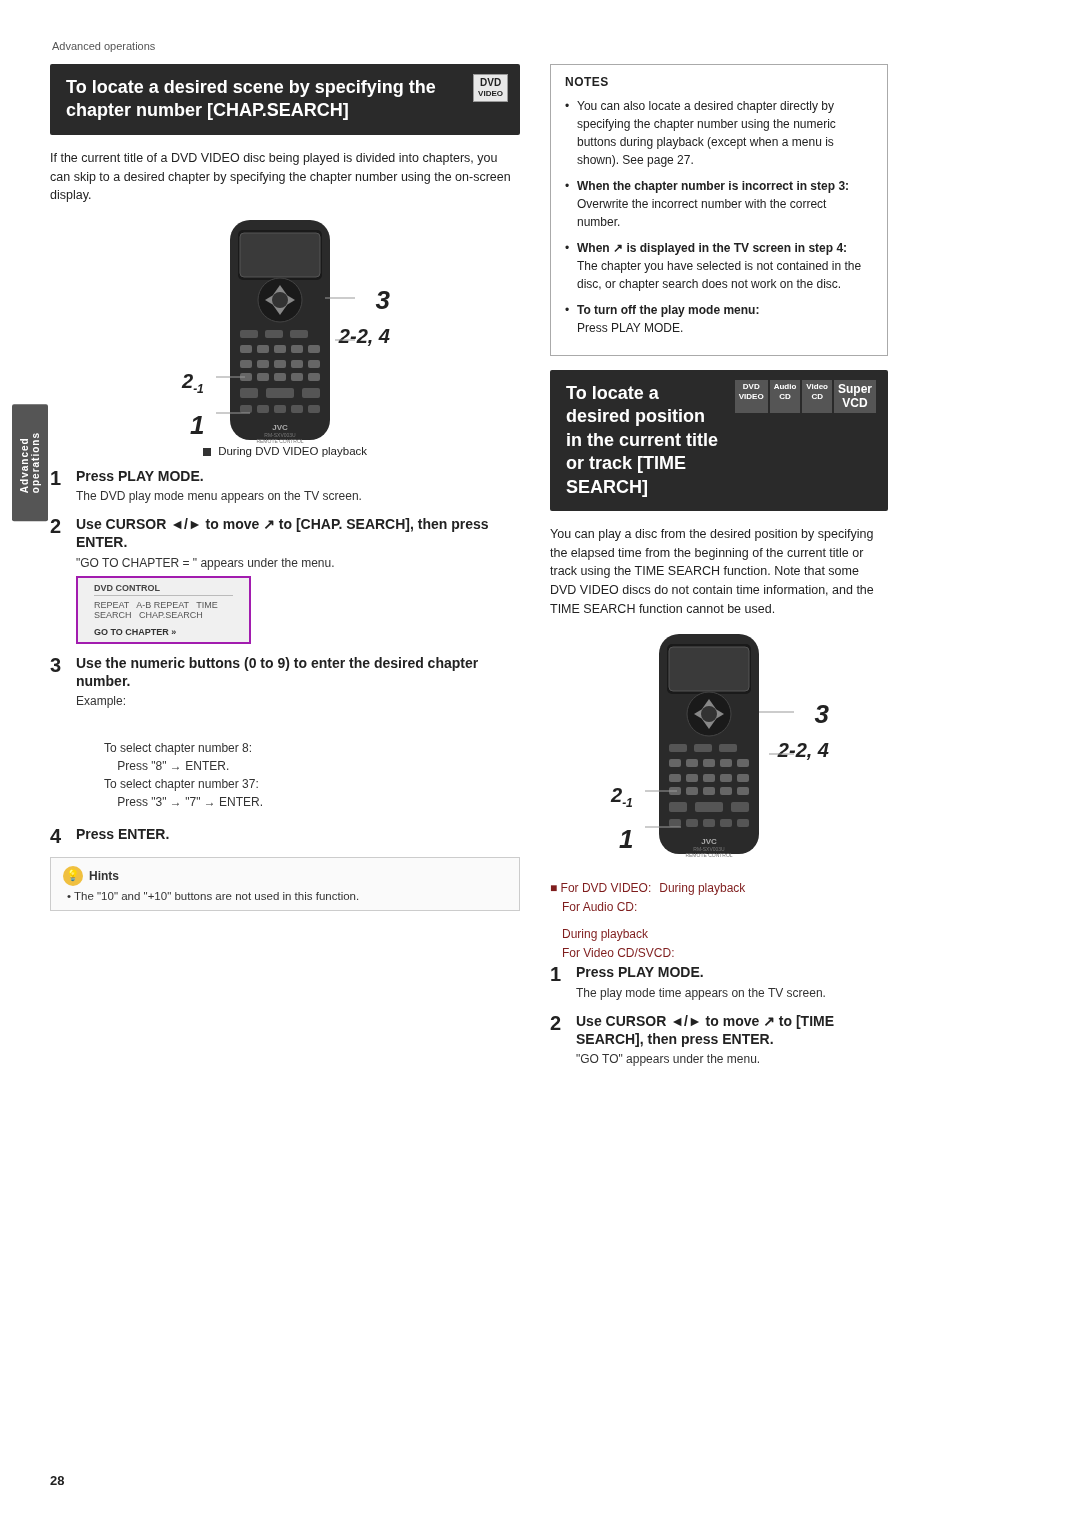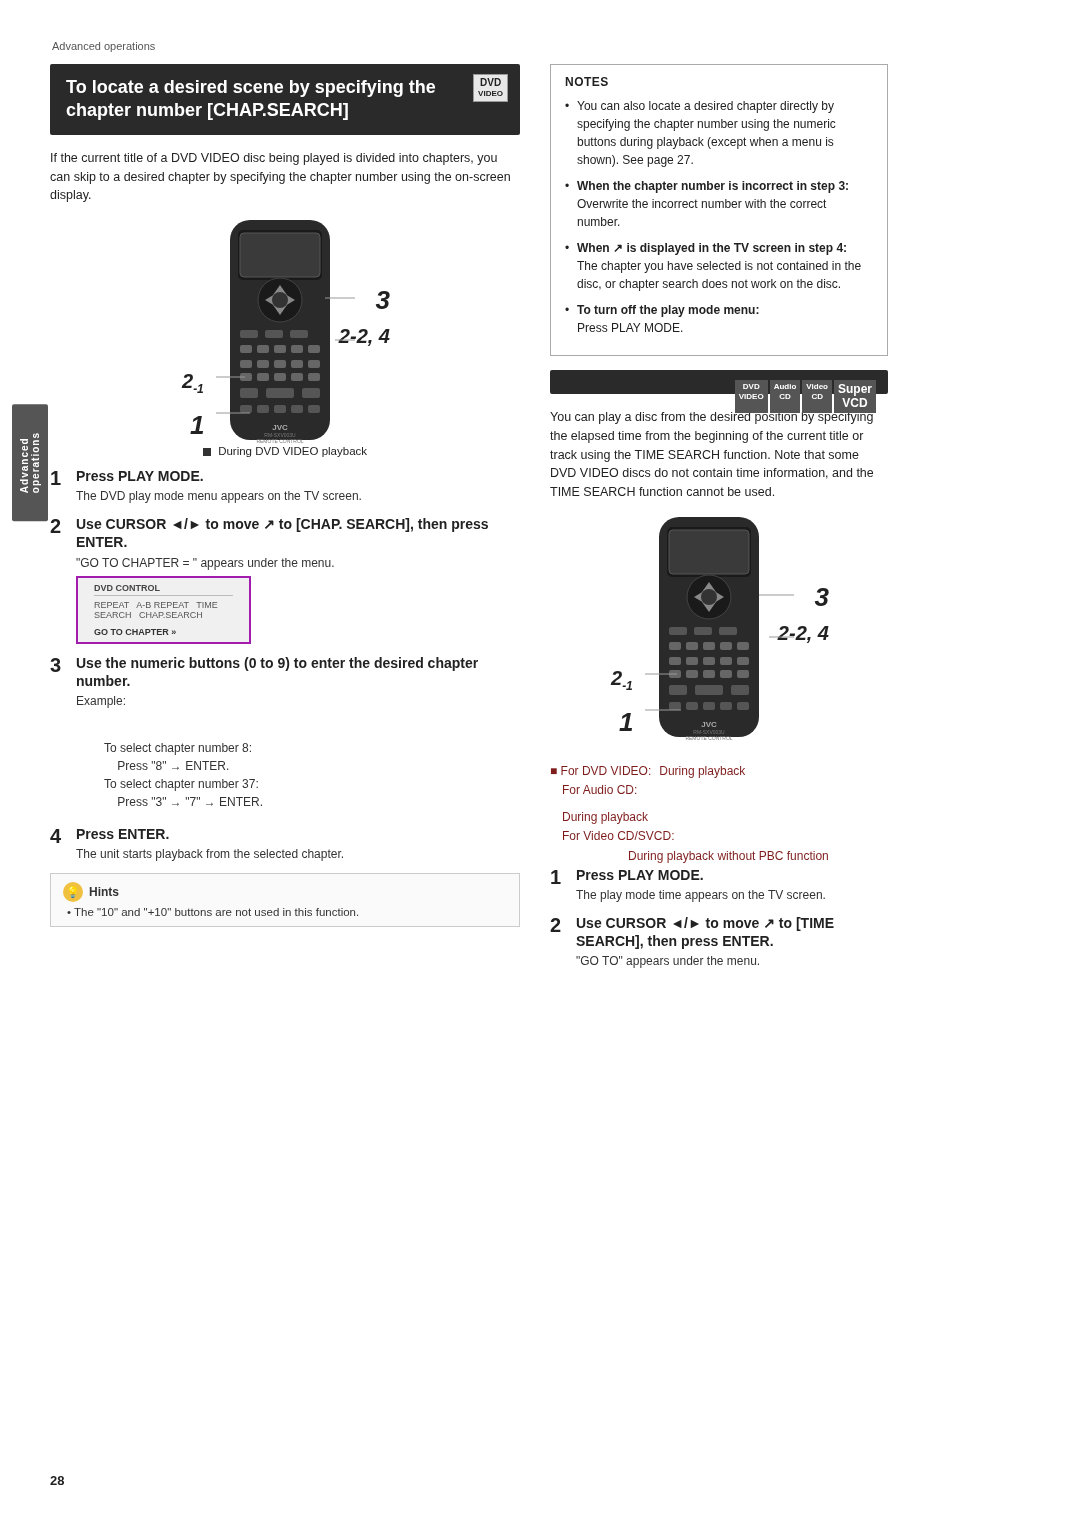--- a/index.html
+++ b/index.html
@@ -398,21 +398,20 @@
             To select chapter number 37:<br>
             &nbsp;&nbsp;&nbsp;&nbsp;Press "3" → "7" → ENTER.
           </div>
         </div>
       </div>
 
       <div class="step">
         <div class="step-num">4</div>
         <div class="step-content">
           <div class="step-title">Press ENTER.</div>
-          <div class="step-sub">The unit starts playback from the selected chapter.</div>
         </div>
       </div>
 
       <div class="hints-box">
         <div class="hints-header">
           <div class="hints-icon">💡</div>
           <span class="hints-label">Hints</span>
         </div>
         <div class="hints-text">
           • <span>The "10" and "+10" buttons are not used in this function.</span>
@@ -440,20 +439,21 @@
           <span class="note-sub">The chapter you have selected is not contained in the disc, or chapter search does not work on the disc.</span>
         </div>
 
         <div class="note-item">
           <strong>To turn off the play mode menu:</strong><br>
           <span class="note-sub">Press PLAY MODE.</span>
         </div>
       </div>
 
       <div class="section-header" style="padding-right:110px;">
+        <h2>To locate a desired position in the current title or track [TIME SEARCH]</h2>
         <div class="multi-badge">
           <div class="badge-item" style="font-size:8px; line-height:1.2;">DVD<br>VIDEO</div>
           <div class="badge-item" style="font-size:8px; line-height:1.2;">Audio<br>CD</div>
           <div class="badge-item" style="font-size:8px; line-height:1.2;">Video<br>CD</div>
           <div class="badge-item" style="font-size:12px; line-height:1.2;">Super<br>VCD</div>
         </div>
       </div>
 
       <p class="body-text">You can play a disc from the desired position by specifying the elapsed time from the beginning of the current title or track using the TIME SEARCH function. Note that some DVD VIDEO discs do not contain time information, and the TIME SEARCH function cannot be used.</p>
 
@@ -520,23 +520,20 @@
           <span>During playback</span>
         </div>
         <div class="row" style="padding-left:12px;flex-direction:column;">
           <span class="label-col">For Audio CD:</span>
           <span>During playback</span>
         </div>
         <div class="row" style="padding-left:12px;">
           <span class="label-col">For Video CD/SVCD:</span>
           <span></span>
         </div>
-        <div class="row" style="padding-left:78px;">
-          <span>During playback without PBC function</span>
-        </div>
       </div>
 
       <div class="step">
         <div class="step-num">1</div>
         <div class="step-content">
           <div class="step-title">Press PLAY MODE.</div>
           <div class="step-sub">The play mode time appears on the TV screen.</div>
         </div>
       </div>
 

